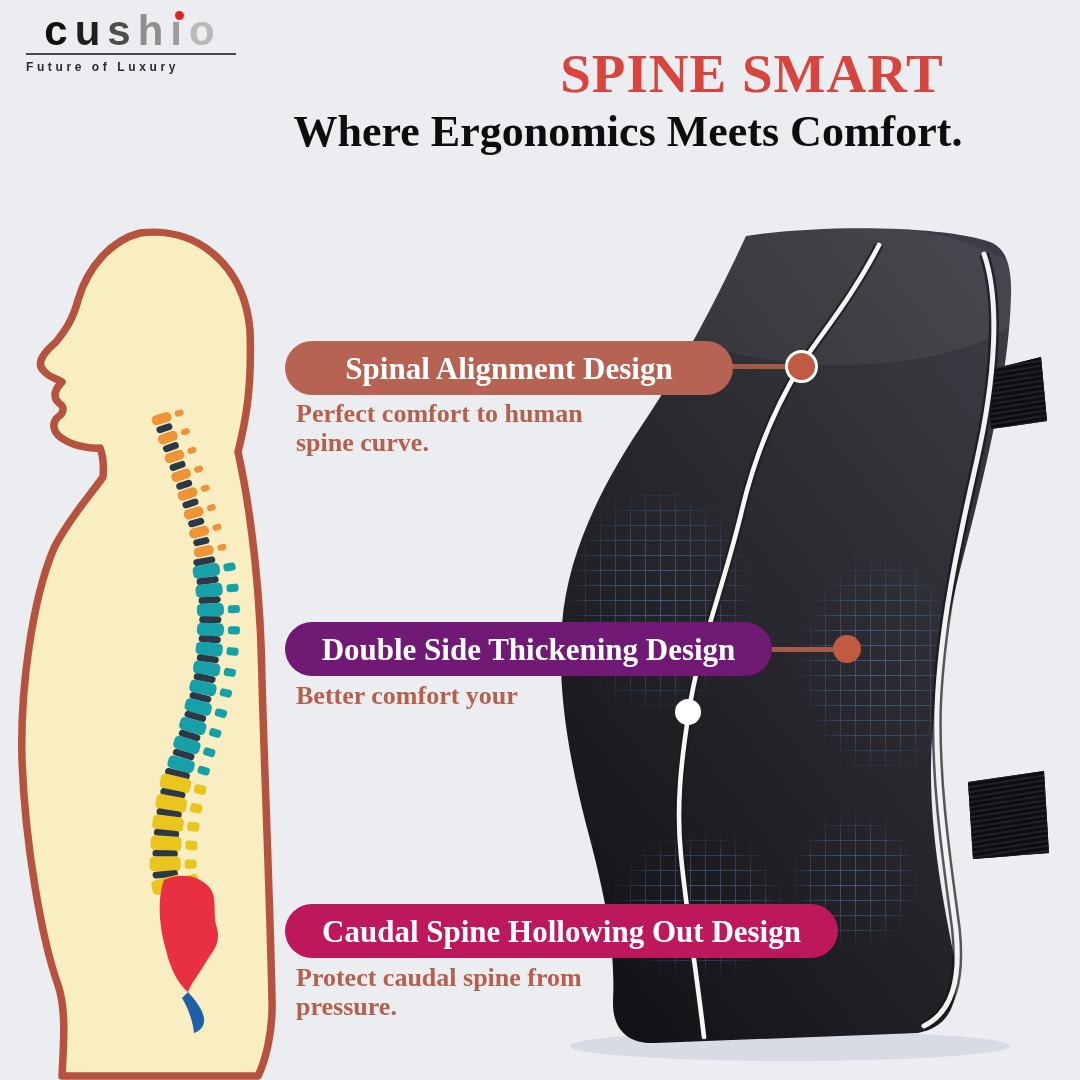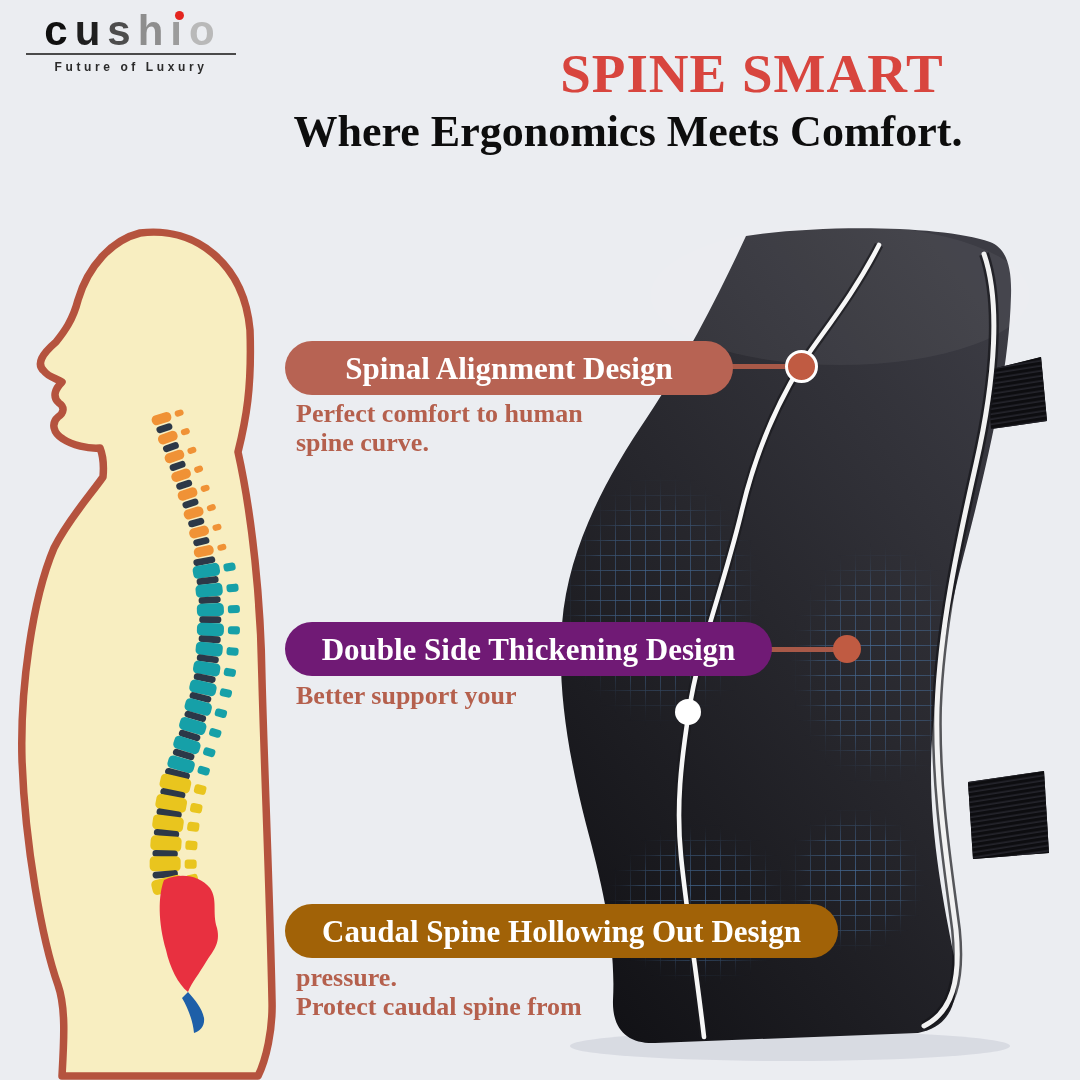--- a/index.html
+++ b/index.html
@@ -8,21 +8,21 @@
   svg.scene{position:absolute;left:0;top:0;width:1080px;height:1080px;pointer-events:none;}
 
   
   .logo{position:absolute;left:26px;top:10px;width:210px;}
   .logo-word{display:flex;justify-content:center;align-items:flex-end;
              font-family:"Liberation Sans",sans-serif;font-weight:bold;font-size:42px;
              letter-spacing:7px;border-bottom:2px solid #4a4a4a;padding:0 2px 1px 6px;line-height:1;}
   .logo-word span{position:relative;}
   .idot{position:absolute;left:50%;transform:translateX(-56%);top:1px;width:9px;height:9px;border-radius:50%;}
   .logo-tag{font-family:"Liberation Sans",sans-serif;font-size:12px;font-weight:bold;
-            letter-spacing:3.6px;color:#2b2b2b;text-align:center;margin-top:5px;}
+            letter-spacing:3.6px;color:#2b2b2b;text-align:left;margin-top:5px;}
 
   
   .title{position:absolute;left:400px;top:46px;width:704px;text-align:center;
          font-weight:bold;font-size:55px;letter-spacing:1px;line-height:1;}
   .subtitle{position:absolute;left:128px;top:110px;width:1000px;text-align:center;
             color:#0d0d0d;font-weight:bold;font-size:44px;line-height:1;}
 
   
   .pill{position:absolute;height:54px;border-radius:28px;box-sizing:border-box;
         display:flex;align-items:center;justify-content:center;
@@ -332,29 +332,29 @@
     <div class="desc" style="color: rgb(181, 96, 77);">
       <span>Perfect comfort to human</span>
       <span>spine curve.</span>
     </div>
   </div>
 
   <div class="callout c2">
     <div class="pill" style="background: #701a75; color: rgb(255, 255, 255);">Double Side Thickening Design</div>
     <div class="connector" style="background: rgb(168, 89, 72);"></div>
     <div class="desc" style="color: rgb(181, 96, 77);">
-      <span>Better support your</span>
+      <span>Better comfort your</span>
     </div>
   </div>
 
   <div class="callout c3">
-    <div class="pill" style="background: #a16207; color: rgb(255, 255, 255);">Caudal Spine Hollowing Out Design</div>
+    <div class="pill" style="background: #be185d; color: rgb(255, 255, 255);">Caudal Spine Hollowing Out Design</div>
     <div class="desc" style="color: rgb(181, 96, 77);">
+      <span>Protect caudal spine from</span>
       <span>pressure.</span>
-      <span>Protect caudal spine from</span>
     </div>
   </div>
 
   <div class="dot dot-1" style="background: rgb(192, 91, 66);"></div>
   <div class="dot dot-2" style="background: rgb(192, 91, 66);"></div>
   <div class="dot dot-white"></div>
 
 </div>
 
 </body></html>

